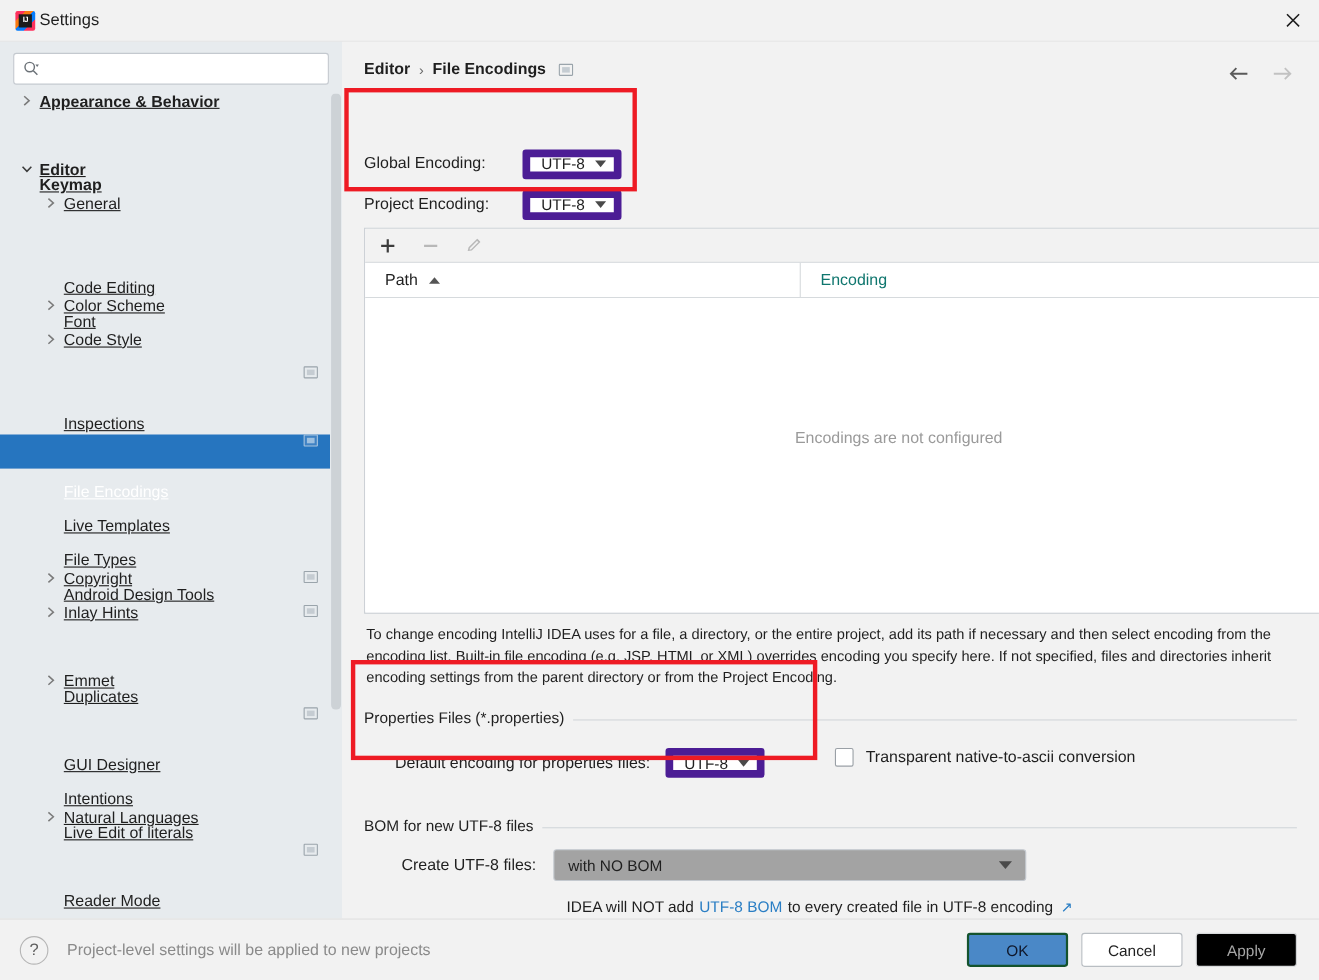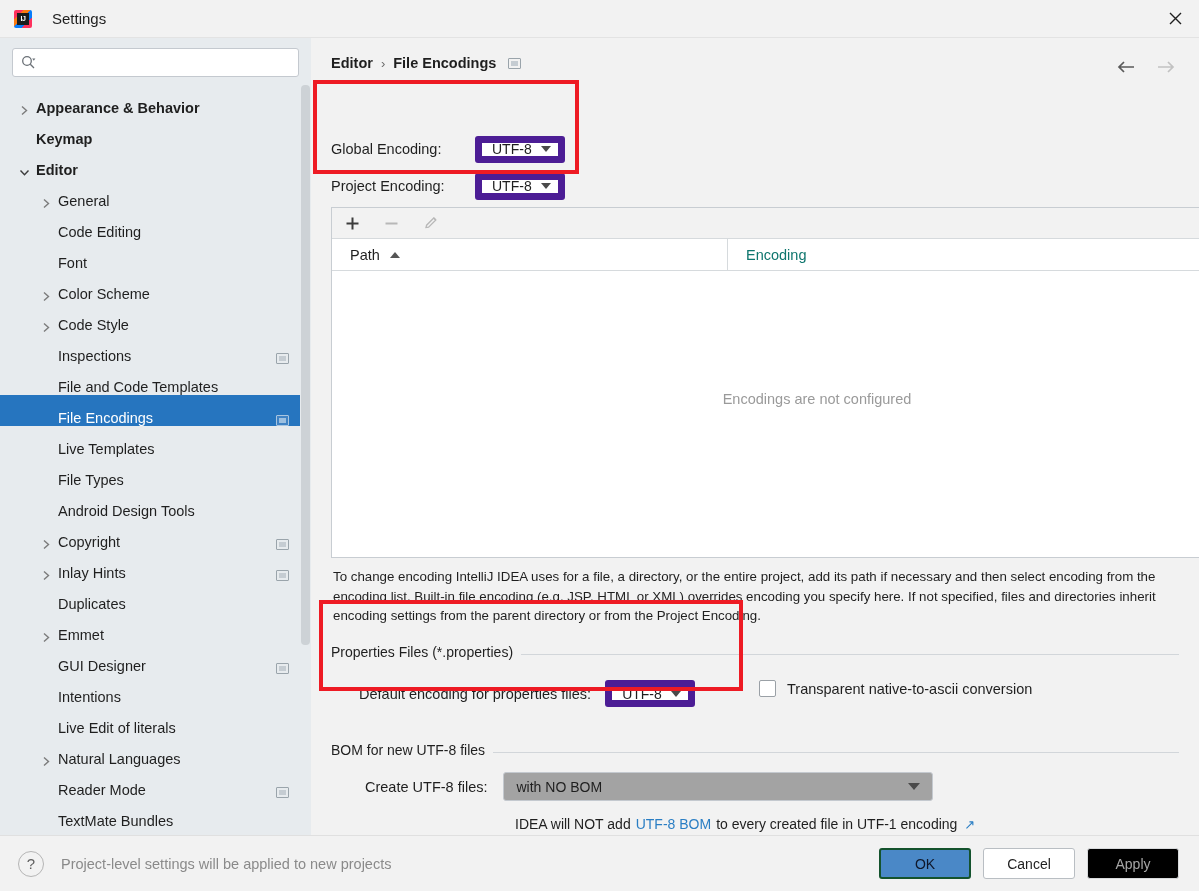--- a/index.html
+++ b/index.html
@@ -53,21 +53,21 @@
     color: #ffffff;
     font-family: "Liberation Sans", sans-serif;
     font-size: 7px;
     font-weight: bold;
     line-height: 18px;
     text-align: center;
     letter-spacing: -0.5px;
     z-index: 2;
   }
   #window-title {
-    margin-left: 20px;
+    margin-left: 4px;
     font-size: 15px;
     color: #1f1f1f;
   }
   #titlebar-close {
     position: absolute;
     right: 0; top: 0;
     width: 48px; height: 37px;
     display: flex;
     align-items: center;
     justify-content: center;
@@ -114,25 +114,26 @@
 
   #tree {
     position: relative;
     height: 745px;
     overflow: hidden;
   }
   .tree-item {
     position: relative;
     height: 31px;
     display: flex;
-    align-items: flex-end;
+    align-items: flex-start;
     cursor: pointer;
     color: #1f1f1f;
     font-size: 14.5px;
     white-space: nowrap;
+    text-decoration: underline;
   }
   .tree-item.level0 { padding-left: 16px; font-weight: bold; }
   .tree-item.level1 { padding-left: 38px; }
   .tree-item.selected {
     background: #2675bf;
     color: #ffffff;
   }
   .tree-item .arrow {
     position: absolute;
     width: 12px; height: 12px;
@@ -796,21 +797,21 @@
         <span class="bom-label">Create UTF-8 files:</span>
         <div class="combo-wide">
           <span>with NO BOM</span>
           <span class="caret"></span>
         </div>
       </div>
 
       <div id="bom-note">
         <span>IDEA will NOT add</span>
         <span class="link">UTF-8 BOM</span>
-        <span>to every created file in UTF-1 encoding</span>
+        <span>to every created file in UTF-8 encoding</span>
         <span class="ext-arrow">↗</span>
       </div>
     </div>
   </div>
 
   <div id="bottombar">
     <div id="help-btn">?</div>
     <div id="bottom-note">Project-level settings will be applied to new projects</div>
     <div id="bottom-buttons">
       <div class="dlg-btn" id="btn-ok">OK</div>

